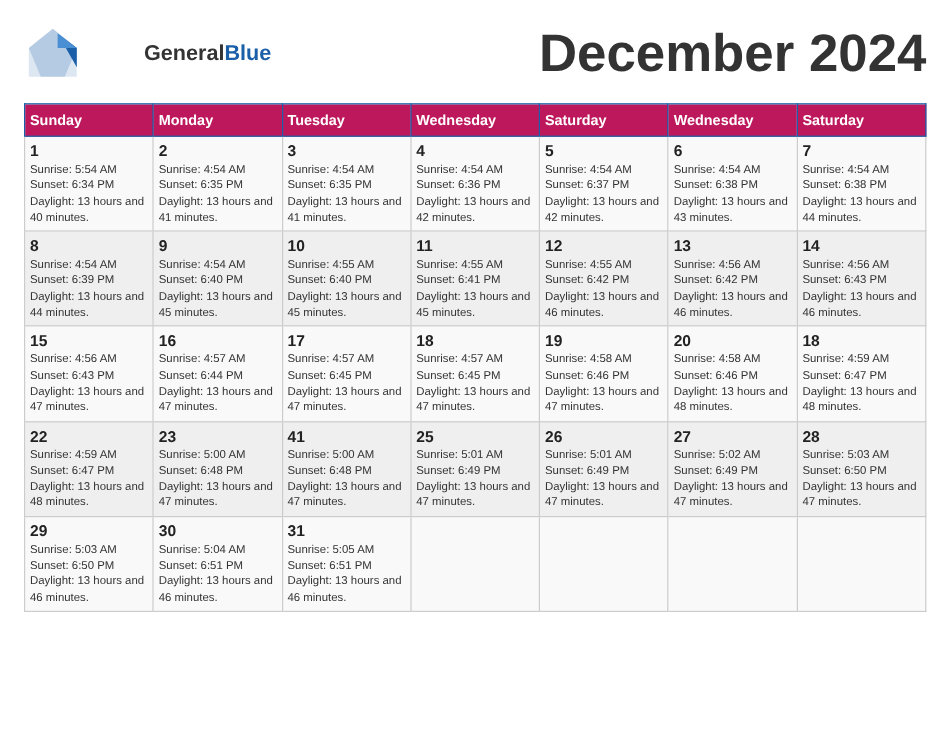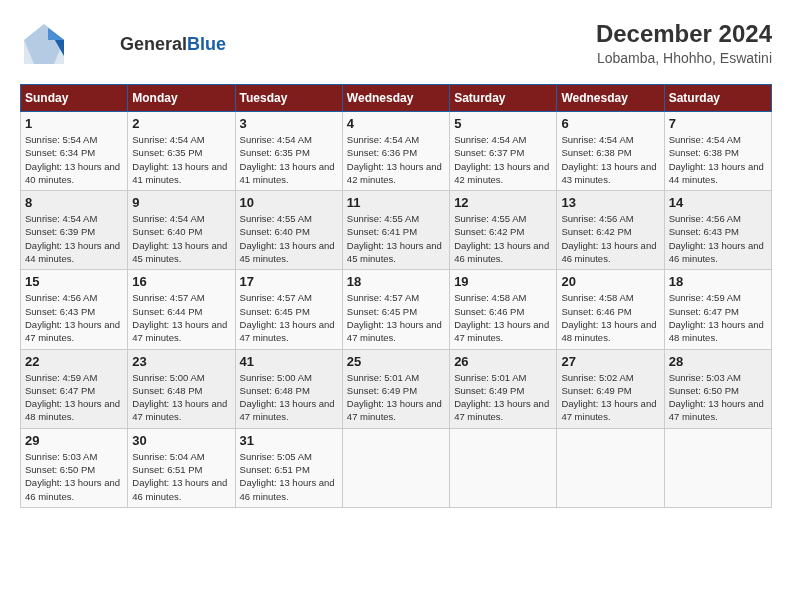--- a/index.html
+++ b/index.html
@@ -17,36 +17,36 @@
       margin-bottom: 16px;
     }
     .logo {
       display: flex;
       align-items: center;
     }
     .title-section {
       text-align: right;
     }
     .calendar-title {
-      font-size: 24px;
+      font-size: 44px;
       font-weight: bold;
       color: #333;
     }
     .calendar-subtitle {
       font-size: 14px;
       color: #555;
       margin-top: 2px;
     }
     table {
       width: 100%;
       border-collapse: collapse;
       font-size: 10px;
     }
     thead tr th {
-      background-color: #7f1d1d;
+      background-color: #be185d;
       color: #fff;
       padding: 6px 4px;
       text-align: left;
       font-size: 12px;
       font-weight: bold;
       border: 1px solid #1a5fa8;
     }
     tbody tr td {
       border: 1px solid #ccc;
       vertical-align: top;
@@ -91,21 +91,20 @@
       </div>
       <div style="margin-left:4px;">
         <div>
           <span style="font-size:18px; font-weight:bold; color:#333;">General</span><span style="font-size:18px; font-weight:bold; color:#1a5fa8;">Blue</span>
         </div>
       </div>
     </div>
   </div>
   <div class="title-section">
     <div class="calendar-title">December 2024</div>
-    <div class="calendar-subtitle">Lobamba, Hhohho, Eswatini</div>
   </div>
 </div>
 
 <table>
   <thead>
     <tr>
       <th>Sunday</th>
       <th>Monday</th>
       <th>Tuesday</th>
       <th>Wednesday</th>

